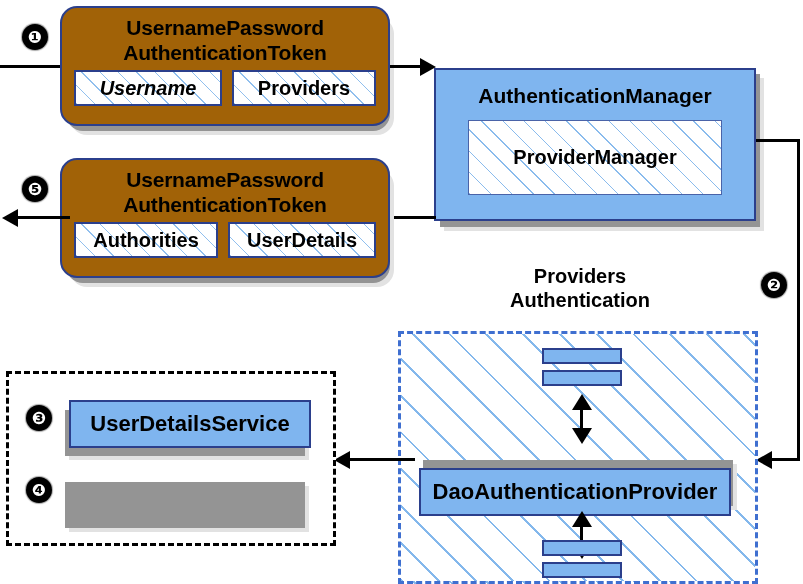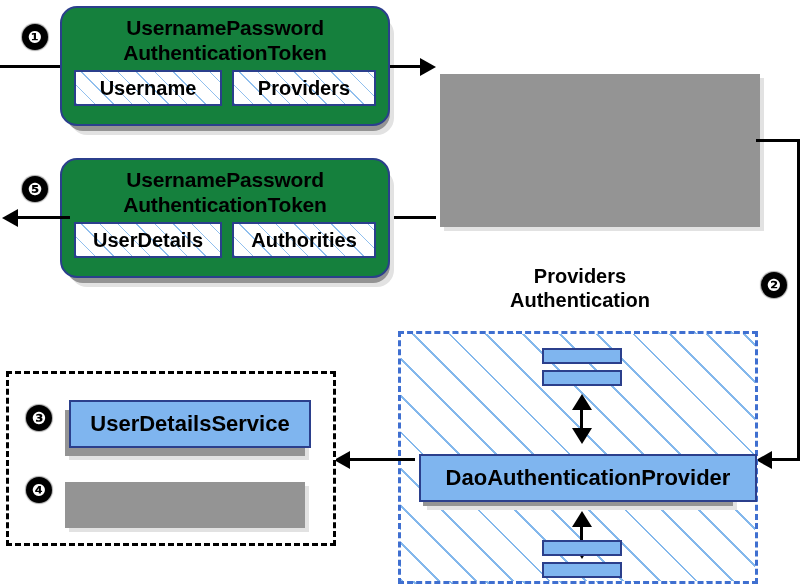--- a/index.html
+++ b/index.html
@@ -19,21 +19,21 @@
     font-family:"DejaVu Sans",sans-serif;
     box-shadow:0 0 1px 1px rgba(0,0,0,.35);
   }
 
   
   .shadow-dark{background:#949494;}
   .shadow-light{background:#e2e2e2;}
 
   
   .token{
-    background:#15803d;border:2px solid #2b3f8c;border-radius:17px;
+    background:#a16207;border:2px solid #2b3f8c;border-radius:17px;
     display:flex;flex-direction:column;align-items:center;
   }
   .token .title{
     color:#000;font-weight:bold;font-size:21px;line-height:25px;
     text-align:center;padding-top:7px;letter-spacing:-.2px;
   }
   .slots{display:flex;gap:10px;margin-top:5px;}
   .slot{
     background:#ffffff;border:2px solid #2b3f8c;
     color:#000;font-weight:bold;font-size:20px;
@@ -96,52 +96,56 @@
 
   <div class="abs shadow-light" style="left:70px;top:17px;width:324px;height:118px;border-radius:17px;"></div>
   <div class="abs shadow-dark" style="left:66px;top:13px;width:324px;height:118px;border-radius:17px;"></div>
 
   <div class="abs token" style="left:60px;top:6px;width:330px;height:120px;">
     <div class="title">
       <div>UsernamePassword</div>
       <div>AuthenticationToken</div>
     </div>
     <div class="slots">
-      <div class="slot" style="width:144px;height:32px;">Username</div>
+      <div class="slot" style="width:144px;height:32px;font-style:italic;">Username</div>
       <div class="slot" style="width:140px;height:32px;">Providers</div>
     </div>
   </div>
 
   <div class="abs ln ln-h" style="left:390px;top:65px;width:36px;"></div>
   <div class="abs arrow arrow-right" style="left:420px;top:58px;"></div>
 
   <div class="abs shadow-light" style="left:444px;top:78px;width:320px;height:153px;"></div>
   <div class="abs shadow-dark" style="left:440px;top:74px;width:320px;height:153px;"></div>
 
+  <div class="abs bluebox" style="left:434px;top:68px;width:322px;height:153px;flex-direction:column;justify-content:flex-start;">
+    <div style="font-size:21px;margin-top:14px;">AuthenticationManager</div>
+    <div class="hatch-white" style="width:252px;height:73px;margin-top:12px;font-size:20px;">ProviderManager</div>
+  </div>
 
   <div class="abs ln ln-h" style="left:756px;top:139px;width:44px;"></div>
   <div class="abs ln ln-v" style="left:797px;top:139px;height:322px;"></div>
   <div class="abs ln ln-h" style="left:770px;top:458px;width:30px;"></div>
   <div class="abs arrow arrow-left" style="left:756px;top:451px;"></div>
 
   <div class="abs step" style="left:761px;top:272px;">❷</div>
 
   <div class="abs ln ln-h" style="left:390px;top:216px;width:46px;"></div>
 
   <div class="abs shadow-light" style="left:70px;top:169px;width:324px;height:118px;border-radius:17px;"></div>
   <div class="abs shadow-dark" style="left:66px;top:165px;width:324px;height:118px;border-radius:17px;"></div>
 
   <div class="abs token" style="left:60px;top:158px;width:330px;height:120px;">
     <div class="title">
       <div>UsernamePassword</div>
       <div>AuthenticationToken</div>
     </div>
     <div class="slots">
+      <div class="slot" style="width:140px;height:32px;">Authorities</div>
       <div class="slot" style="width:144px;height:32px;">UserDetails</div>
-      <div class="slot" style="width:140px;height:32px;">Authorities</div>
     </div>
   </div>
 
   <div class="abs ln ln-h" style="left:16px;top:216px;width:54px;"></div>
   <div class="abs arrow arrow-left" style="left:2px;top:209px;"></div>
 
   <div class="abs step" style="left:22px;top:176px;">❺</div>
 
   <div class="abs caption" style="left:470px;top:264px;width:220px;">
     <div>Providers</div>
@@ -152,21 +156,21 @@
 
     <div class="abs minibar" style="left:141px;top:14px;width:80px;height:16px;"></div>
     <div class="abs minibar" style="left:141px;top:36px;width:80px;height:16px;"></div>
 
     <div class="abs arrow arrow-up" style="left:171px;top:60px;"></div>
     <div class="abs ln ln-v" style="left:179px;top:72px;height:24px;"></div>
     <div class="abs arrow arrow-down" style="left:171px;top:94px;"></div>
 
     <div class="abs shadow-light" style="left:26px;top:130px;width:310px;height:46px;"></div>
     <div class="abs shadow-dark" style="left:22px;top:126px;width:310px;height:46px;"></div>
-    <div class="abs bluebox" style="left:18px;top:120px;width:338px;height:48px;font-size:22px;text-align:center;">DaoAuthenticationProvider</div>
+    <div class="abs bluebox" style="left:18px;top:134px;width:312px;height:48px;font-size:22px;text-align:center;">DaoAuthenticationProvider</div>
 
     <div class="abs arrow arrow-up" style="left:171px;top:177px;"></div>
     <div class="abs ln ln-v" style="left:179px;top:189px;height:22px;"></div>
     <div class="abs arrow arrow-down" style="left:171px;top:209px;"></div>
 
     <div class="abs minibar" style="left:141px;top:206px;width:80px;height:16px;"></div>
     <div class="abs minibar" style="left:141px;top:228px;width:80px;height:16px;"></div>
   </div>
 
   <div class="abs ln ln-h" style="left:349px;top:458px;width:66px;"></div>

